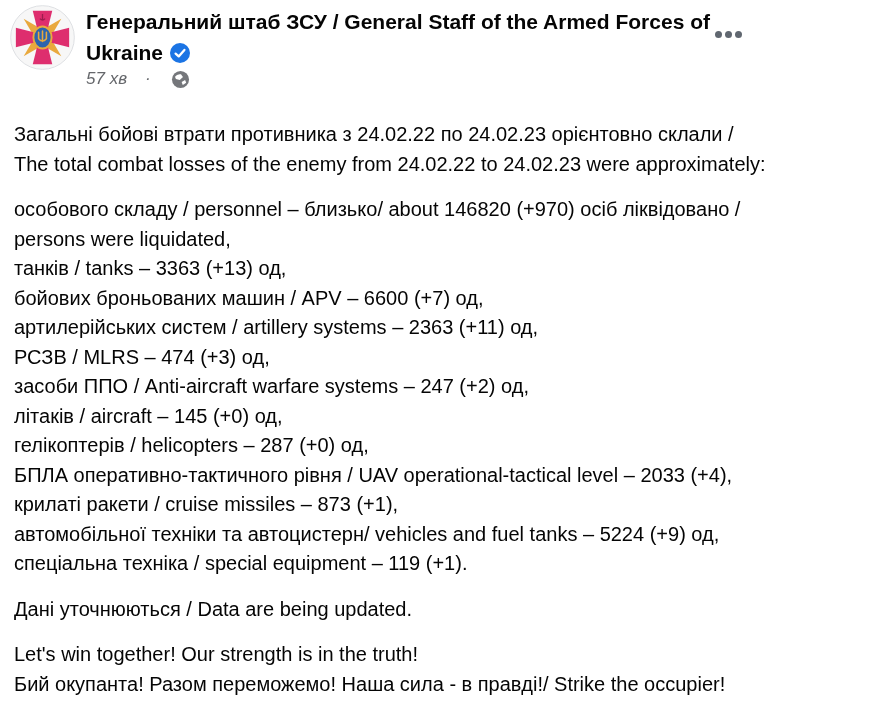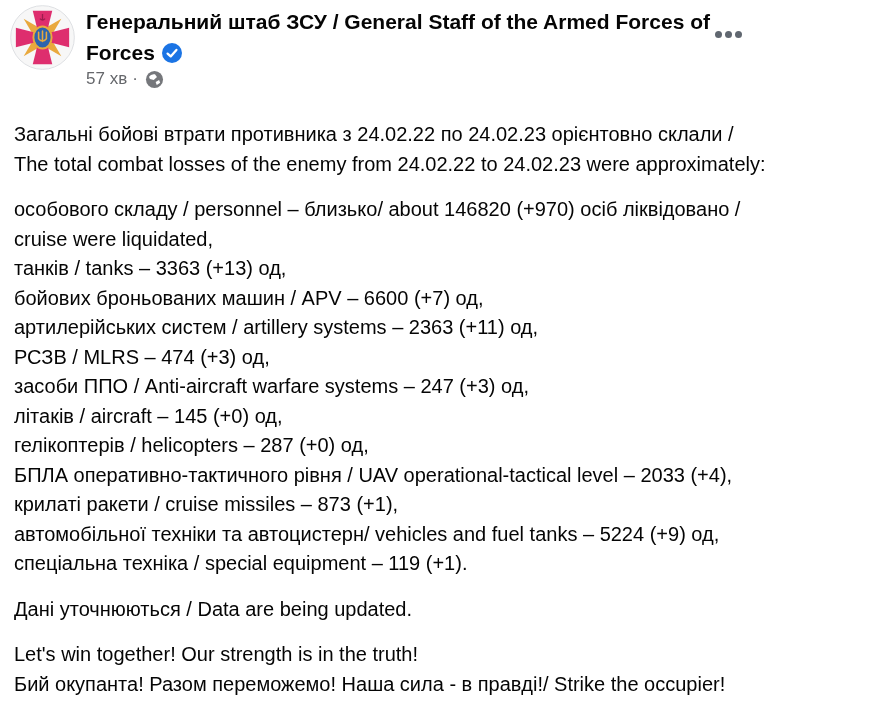--- a/index.html
+++ b/index.html
@@ -48,24 +48,25 @@
     margin-left: 7px;
     vertical-align: -3px;
   }
   .verified svg { display: block; width: 20px; height: 20px; }
   .meta {
     position: absolute;
     left: 86px;
     top: 68px;
     display: flex;
     align-items: center;
-    gap: 5px;
+    gap: 18px;
     font-size: 17px;
     color: #65676b;
     line-height: 22px;
+    font-style: italic;
   }
   .meta .timestamp { cursor: pointer; }
   .meta .sep { color: #65676b; }
   .globe { display: inline-block; width: 19px; height: 19px; margin-left: 2px; }
   .globe svg { display: block; width: 19px; height: 19px; }
   .more-btn {
     position: absolute;
     right: 30px;
     top: 24px;
     width: 32px;
@@ -120,21 +121,21 @@
 
       <path d="M50 14 V24 M46 21 Q50 25 54 21" stroke="#9e1c4e" stroke-width="2" fill="none"></path>
 
       <ellipse cx="50" cy="50" rx="14" ry="17" fill="#2c64ad" stroke="#e9a93d" stroke-width="3"></ellipse>
       <path d="M44 42 V52 M50 40 V56 M56 42 V52 M44 52 Q50 59 56 52" stroke="#e9a93d" stroke-width="2.4" fill="none" stroke-linecap="round"></path>
     </svg>
   </div>
 
   <div class="page-name">
     <span class="name-line">Генеральний штаб ЗСУ / General Staff of the Armed Forces of</span>
-    <span class="name-line"><span>Forces</span><span class="verified"><svg viewBox="0 0 20 20">
+    <span class="name-line"><span>Ukraine</span><span class="verified"><svg viewBox="0 0 20 20">
             <circle cx="10" cy="10" r="10" fill="#1b74e4"></circle>
             <path d="M5.6 10.6 L8.7 13.4 L14.4 6.9" stroke="#ffffff" stroke-width="2.3" fill="none" stroke-linecap="round" stroke-linejoin="round"></path>
           </svg></span></span>
   </div>
 
   <div class="meta">
     <span class="timestamp">57 хв</span>
     <span class="sep">·</span>
     <span class="globe">
       <svg viewBox="0 0 20 20">
@@ -151,26 +152,26 @@
     <span class="dot-i"></span>
   </div>
 
   <div class="post-text">
       <div class="paragraph">
         <div class="line">Загальні бойові втрати противника з 24.02.22 по 24.02.23 орієнтовно склали /</div>
         <div class="line">The total combat losses of the enemy from 24.02.22 to 24.02.23 were approximately:</div>
       </div>
       <div class="paragraph">
         <div class="line">особового складу / personnel – близько/ about 146820 (+970) осіб ліквідовано /</div>
-        <div class="line">cruise were liquidated,</div>
+        <div class="line">persons were liquidated,</div>
         <div class="line">танків / tanks – 3363 (+13) од,</div>
         <div class="line">бойових броньованих машин / APV – 6600 (+7) од,</div>
         <div class="line">артилерійських систем / artillery systems – 2363 (+11) од,</div>
         <div class="line">РСЗВ / MLRS – 474 (+3) од,</div>
-        <div class="line">засоби ППО / Anti-aircraft warfare systems – 247 (+3) од,</div>
+        <div class="line">засоби ППО / Anti-aircraft warfare systems – 247 (+2) од,</div>
         <div class="line">літаків / aircraft – 145 (+0) од,</div>
         <div class="line">гелікоптерів / helicopters – 287 (+0) од,</div>
         <div class="line">БПЛА оперативно-тактичного рівня / UAV operational-tactical level – 2033 (+4),</div>
         <div class="line">крилаті ракети / cruise missiles – 873 (+1),</div>
         <div class="line">автомобільної техніки та автоцистерн/ vehicles and fuel tanks – 5224 (+9) од,</div>
         <div class="line">спеціальна техніка / special equipment – 119 (+1).</div>
       </div>
       <div class="paragraph">
         <div class="line">Дані уточнюються / Data are being updated.</div>
       </div>

